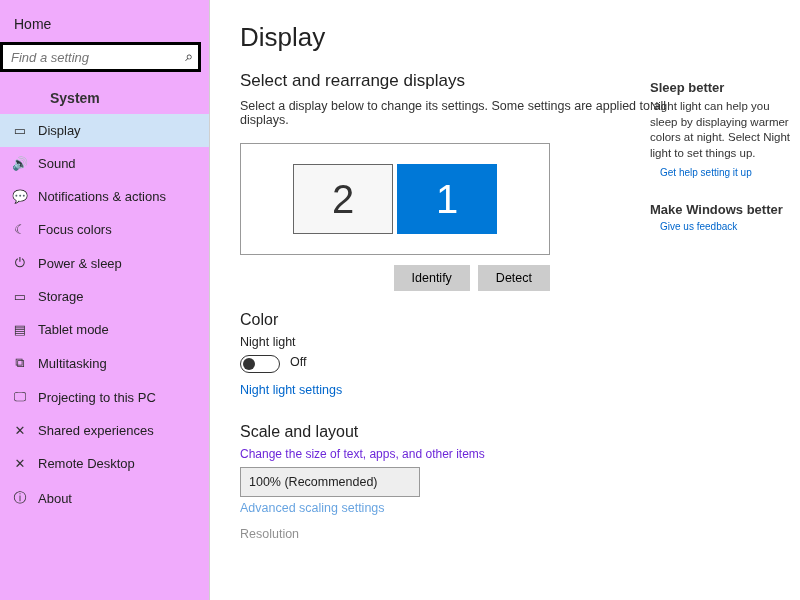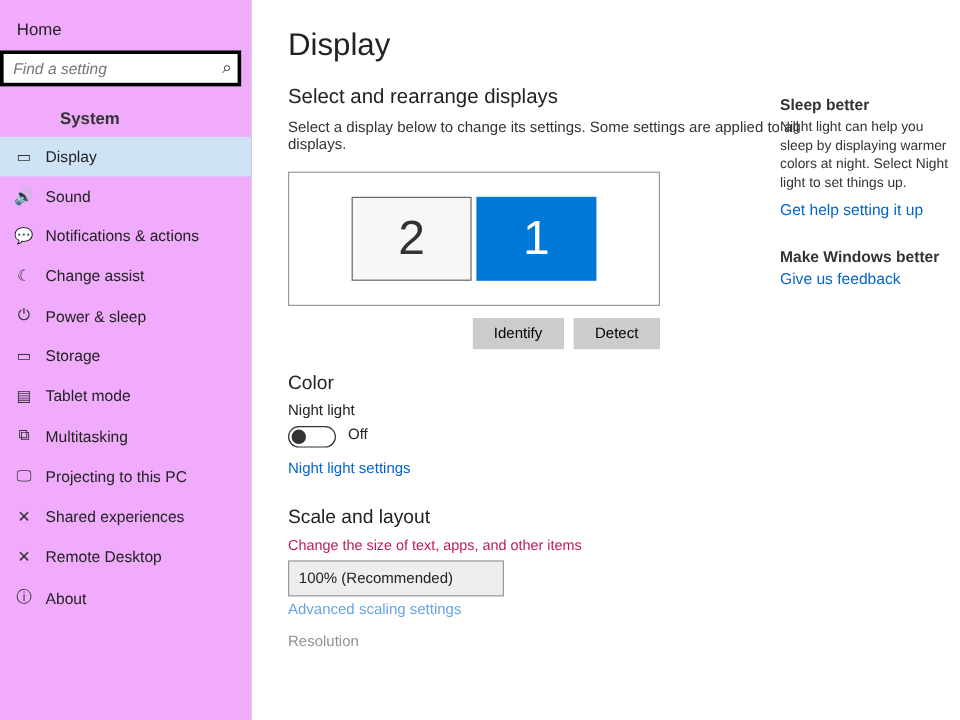--- a/index.html
+++ b/index.html
@@ -24,26 +24,26 @@
   .display-box.inactive { border: 1px solid #666; color: #333; background: #f7f7f7; }
   .display-box.active { background: #0078d7; color: #fff; }
   .display-btns { width: 310px; display: flex; justify-content: flex-end; gap: 8px; margin-bottom: 20px; }
   .btn { background: #ccc; border: none; padding: 6px 18px; font-size: 12.5px; cursor: pointer; }
   .subsection-title { font-size: 16px; font-weight: 400; margin: 14px 0 6px 0; }
   .toggle-row { display: flex; align-items: flex-start; gap: 10px; margin: 6px 0 6px 0; }
   .toggle { width: 40px; height: 18px; border: 1px solid #333; border-radius: 10px; position: relative; cursor: pointer; background: #fff; }
   .toggle-knob { position: absolute; left: 2px; top: 2px; width: 12px; height: 12px; border-radius: 50%; background: #333; }
   .toggle-label { font-size: 12.5px; }
   .link { color: #0066cc; font-size: 12.5px; cursor: pointer; margin: 4px 0 12px 0; display: inline-block; }
-  .small-desc { font-size: 12px; color: #be185d; margin: 2px 0 6px 0; }
+  .small-desc { font-size: 12px; color: #6d28d9; margin: 2px 0 6px 0; }
   .dropdown { width: 180px; height: 30px; border: 1px solid #999; background: #eee; padding: 0 8px; font-size: 12.5px; display:flex; align-items:center; cursor:pointer; }
   .right-pane { position: absolute; right: 0; top: 0; width: 150px; height: 100%; padding: 80px 10px 0 0; font-size: 12px; color: #333; }
   .right-pane h3 { font-size: 13px; font-weight: 600; margin-bottom: 4px; }
   .right-pane p { font-size: 11.5px; margin-bottom: 6px; line-height: 1.35; }
-  .right-pane .rp-link { color: #0066cc; cursor: pointer; font-size: 13px; display:block; margin-bottom: 24px;}
+  .right-pane .rp-link { color: #0066cc; cursor: pointer; font-size: 10px; display:block; margin-bottom: 24px; margin-left: 10px;}
   .field-label { font-size: 12.5px; margin-bottom: 2px; }
 </style>
 </head>
 <body>
 
 <div class="app">
   <div class="sidebar">
     <div class="home-row">Home</div>
     <div class="search-wrap">
       <div class="search-box">
@@ -60,21 +60,21 @@
         <div class="nav-item">
           <span class="nav-icon">🔊</span>
           <span>Sound</span>
         </div>
         <div class="nav-item">
           <span class="nav-icon">💬</span>
           <span>Notifications &amp; actions</span>
         </div>
         <div class="nav-item">
           <span class="nav-icon">☾</span>
-          <span>Change assist</span>
+          <span>Focus colors</span>
         </div>
         <div class="nav-item">
           <span class="nav-icon">⏻</span>
           <span>Power &amp; sleep</span>
         </div>
         <div class="nav-item">
           <span class="nav-icon">▭</span>
           <span>Storage</span>
         </div>
         <div class="nav-item">

